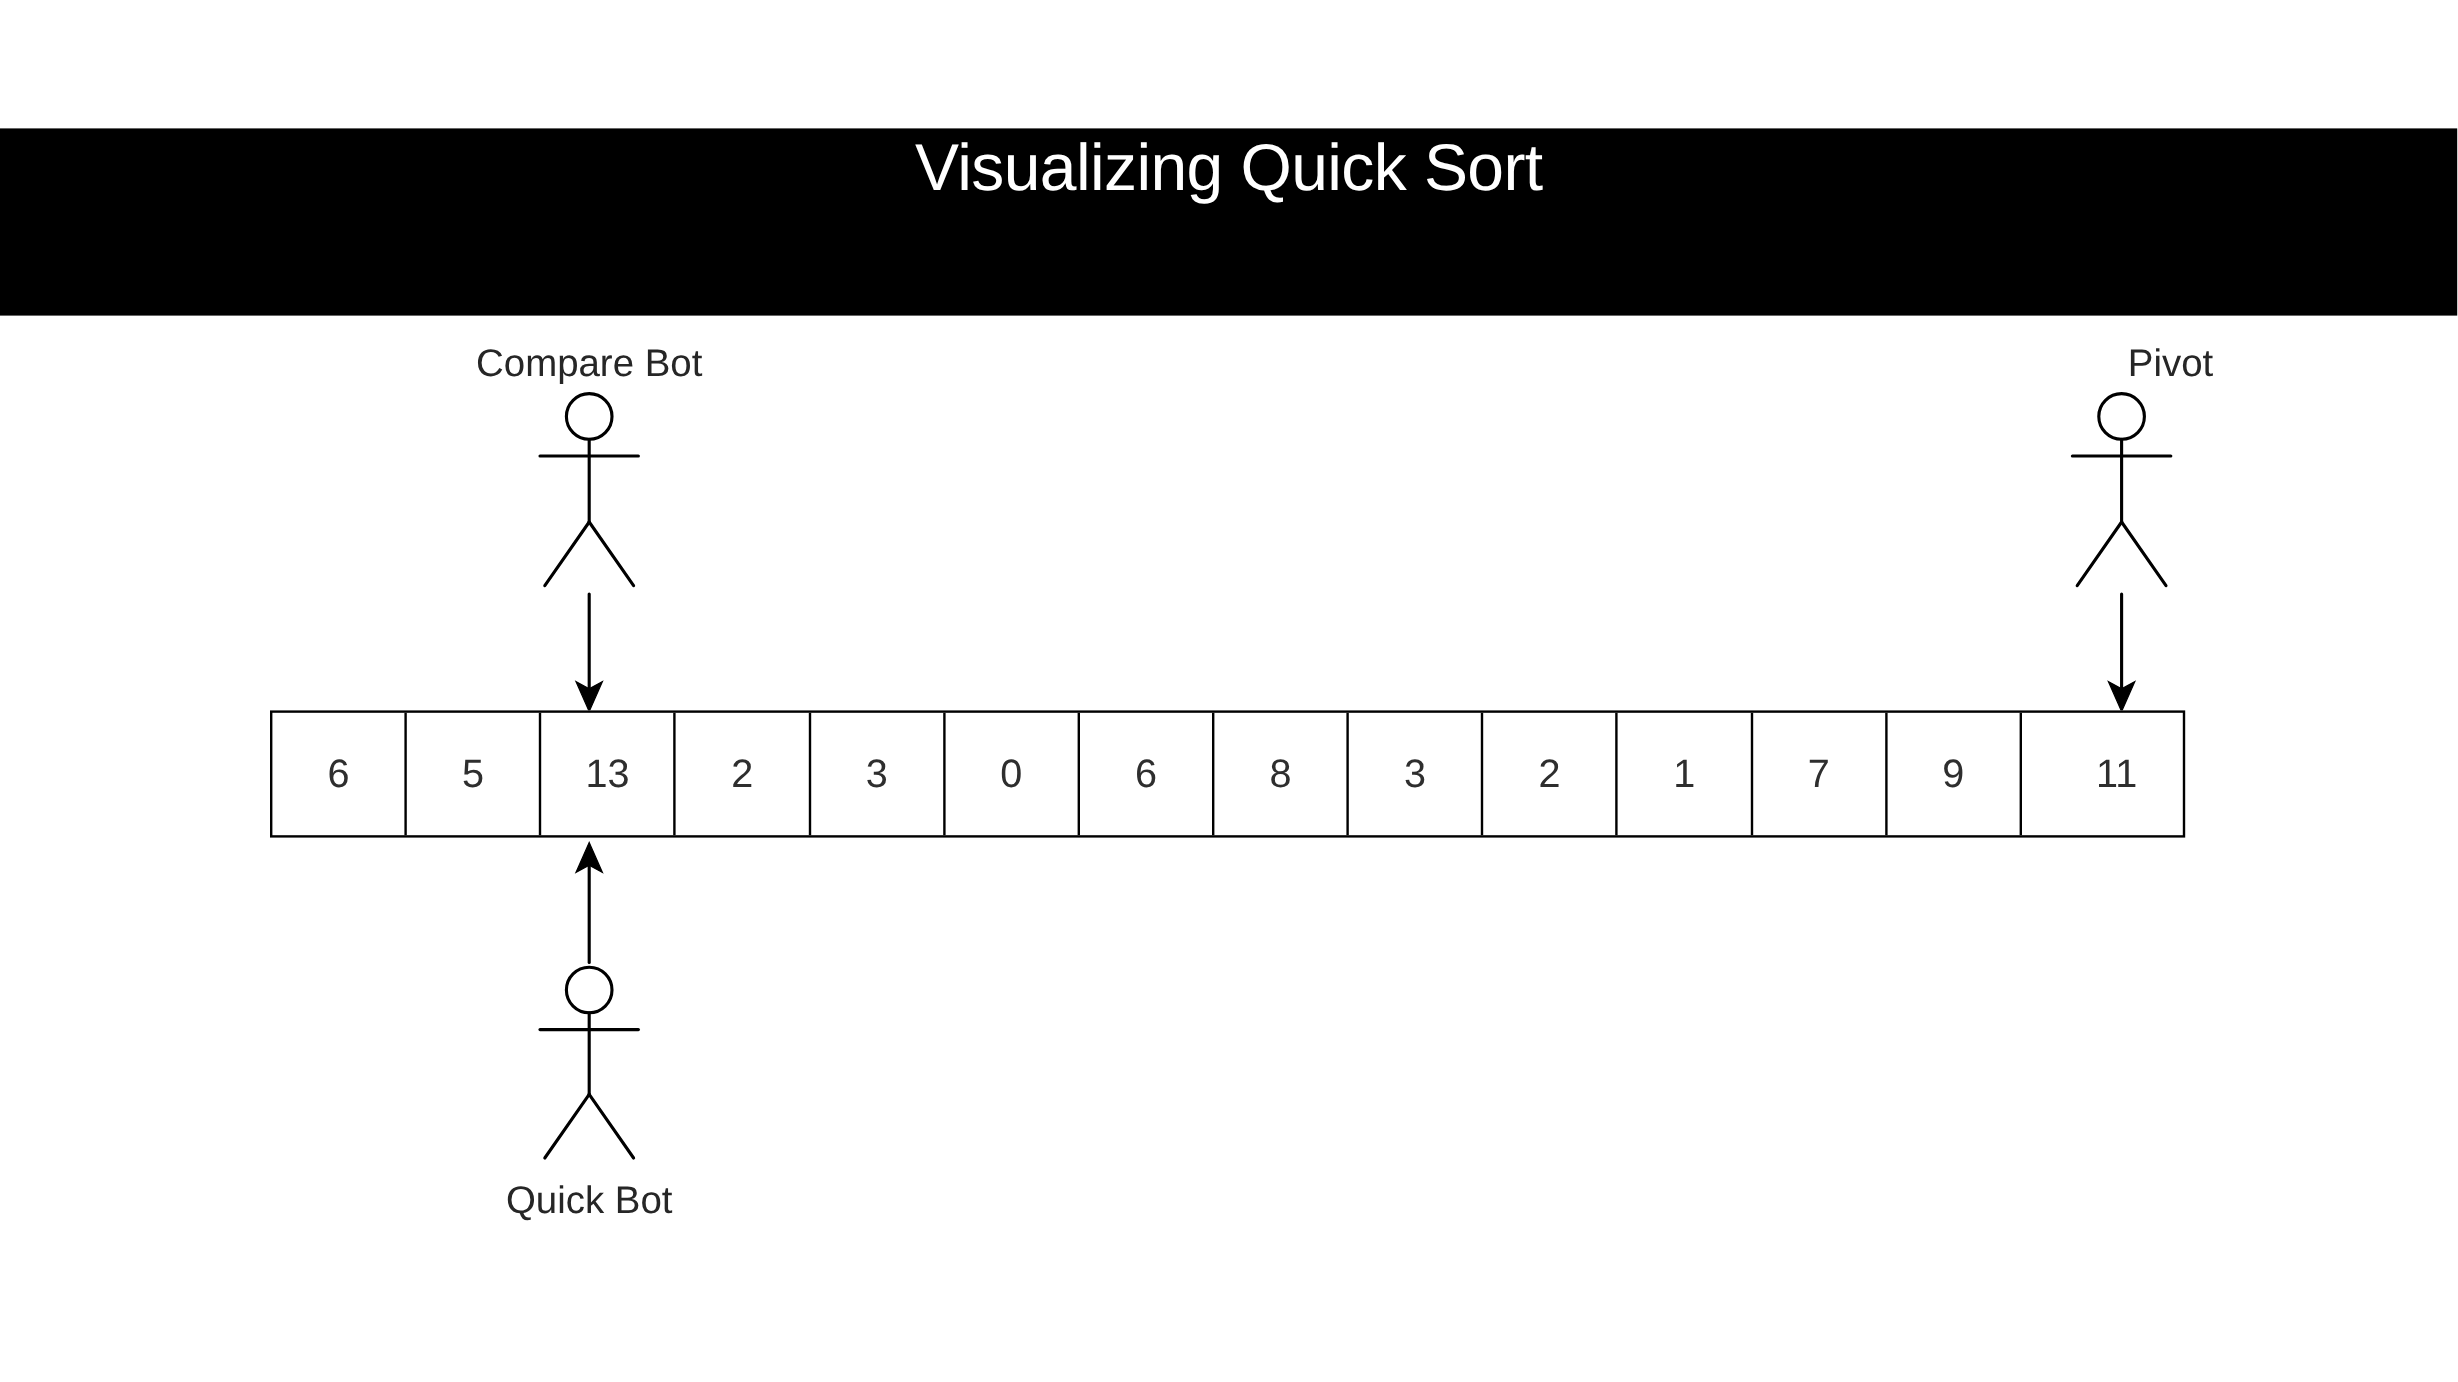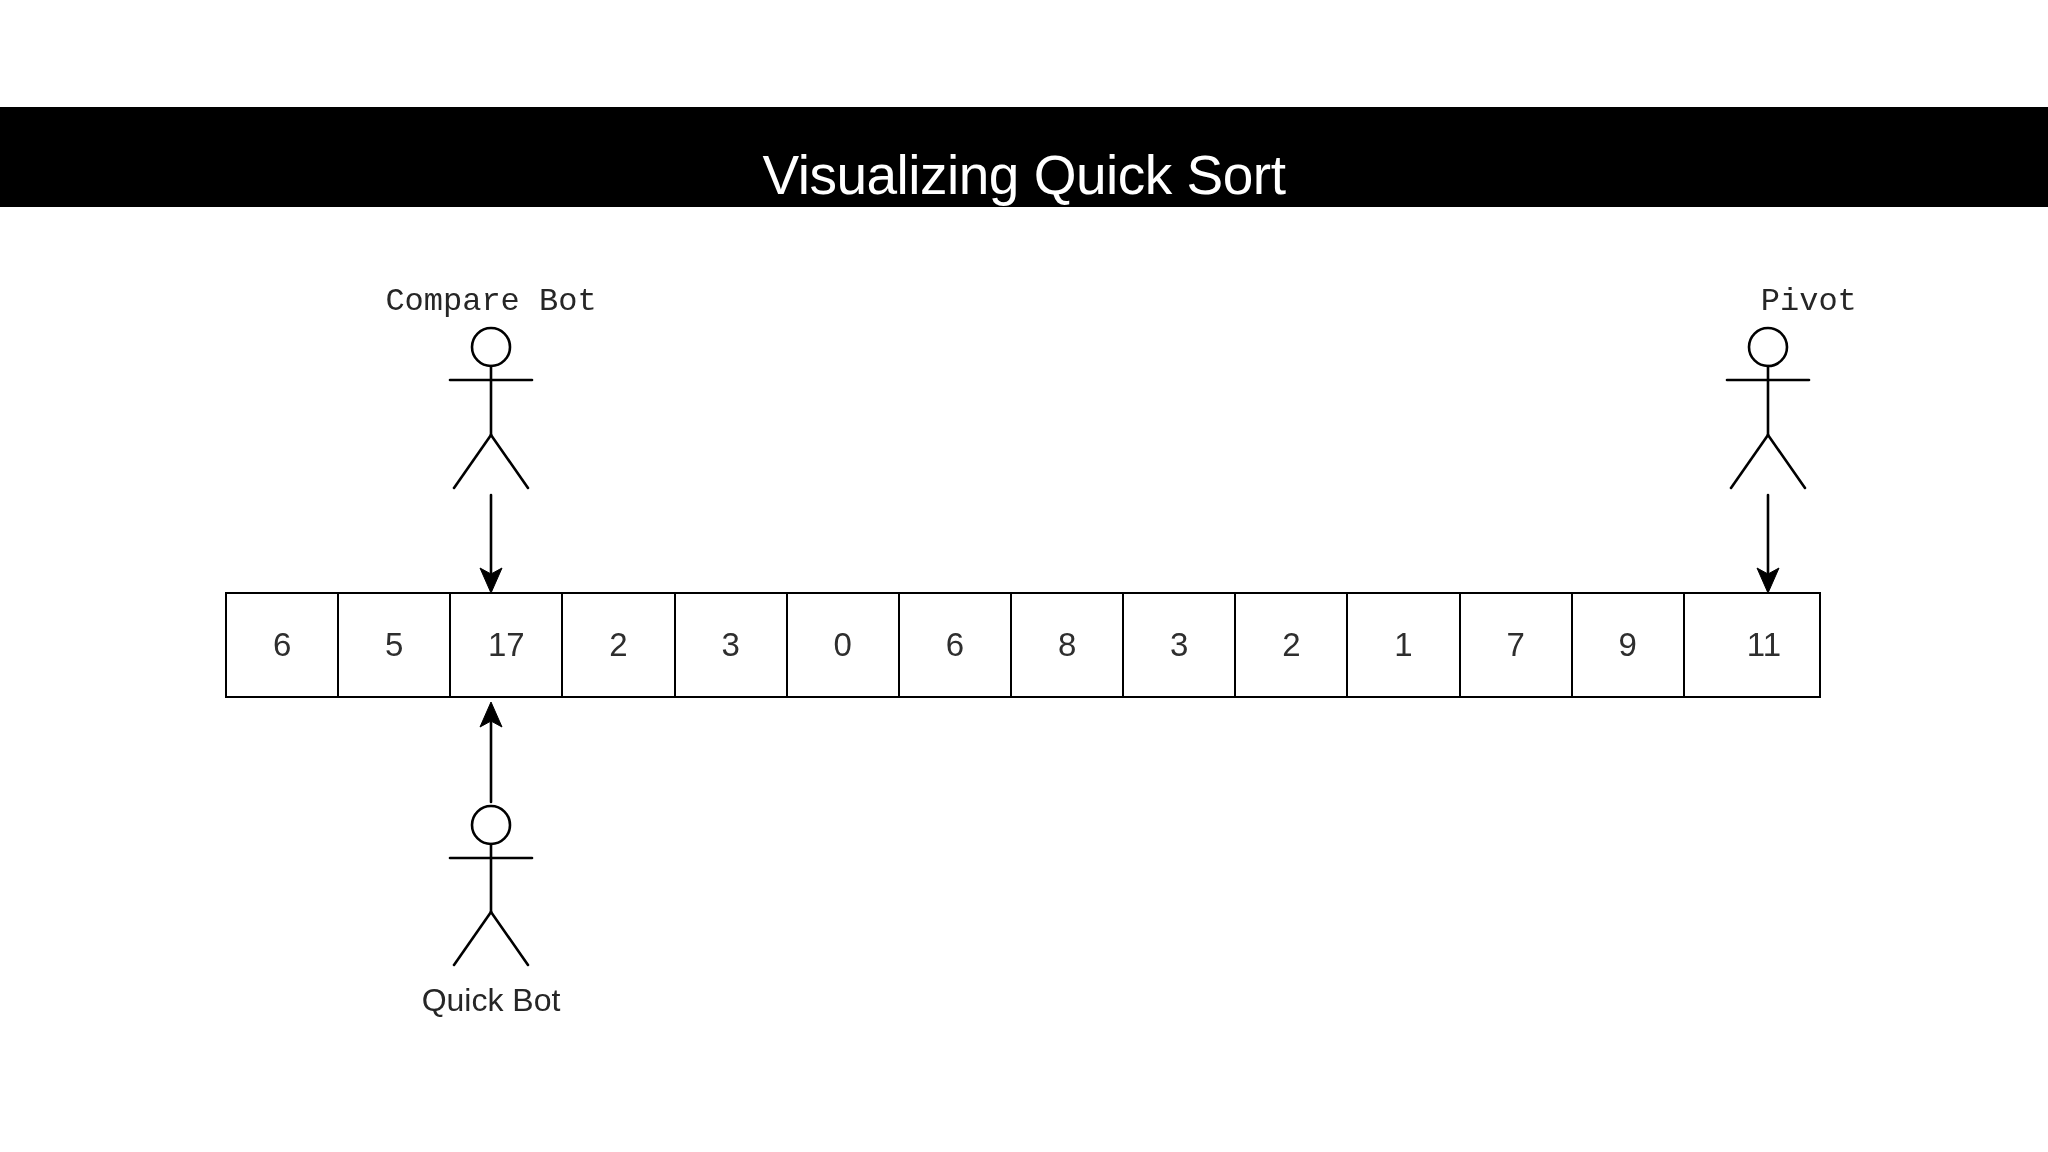--- a/index.html
+++ b/index.html
@@ -14,24 +14,24 @@
     height: 1152px;
     background: #ffffff;
     overflow: hidden;
   }
   
   .header {
     position: absolute;
     left: 0;
     top: 107px;
     width: 2048px;
-    height: 100px;
+    height: 156px;
     background: #000000;
     display: flex;
-    align-items: flex-end;
+    align-items: flex-start;
     justify-content: center;
   }
   .title {
     color: #ffffff;
     font-size: 55px;
     letter-spacing: -0.5px;
     white-space: nowrap;
   }
   
   .array {
@@ -73,21 +73,21 @@
     stroke-width: 1;
   }
   .actor-label {
     position: absolute;
     transform: translateX(-50%);
     font-size: 32px;
     color: #262626;
     white-space: nowrap;
     line-height: 38px;
   }
-  .lbl-above { top: 283px; font-family: Liberation Mono, monospace; }
+  .lbl-above { top: 283px; }
   .lbl-below { top: 981px; }
   .fig-above { top: 325px; }
   .fig-below { top: 700px; }
 </style>
 </head>
 <body>
 
 <div class="canvas">
 
   <div class="header">
@@ -123,21 +123,21 @@
     <line x1="45" y1="144" x2="45" y2="212"></line>
     <line x1="4" y1="158" x2="86" y2="158"></line>
     <line x1="45" y1="212" x2="8" y2="265"></line>
     <line x1="45" y1="212" x2="82" y2="265"></line>
   </svg>
   <div class="actor-label lbl-below" style="left: 491px;">Quick Bot</div>
 
   <div class="array">
       <div class="cell">6</div>
       <div class="cell">5</div>
-      <div class="cell">17</div>
+      <div class="cell">13</div>
       <div class="cell">2</div>
       <div class="cell">3</div>
       <div class="cell">0</div>
       <div class="cell">6</div>
       <div class="cell">8</div>
       <div class="cell">3</div>
       <div class="cell">2</div>
       <div class="cell">1</div>
       <div class="cell">7</div>
       <div class="cell">9</div>

